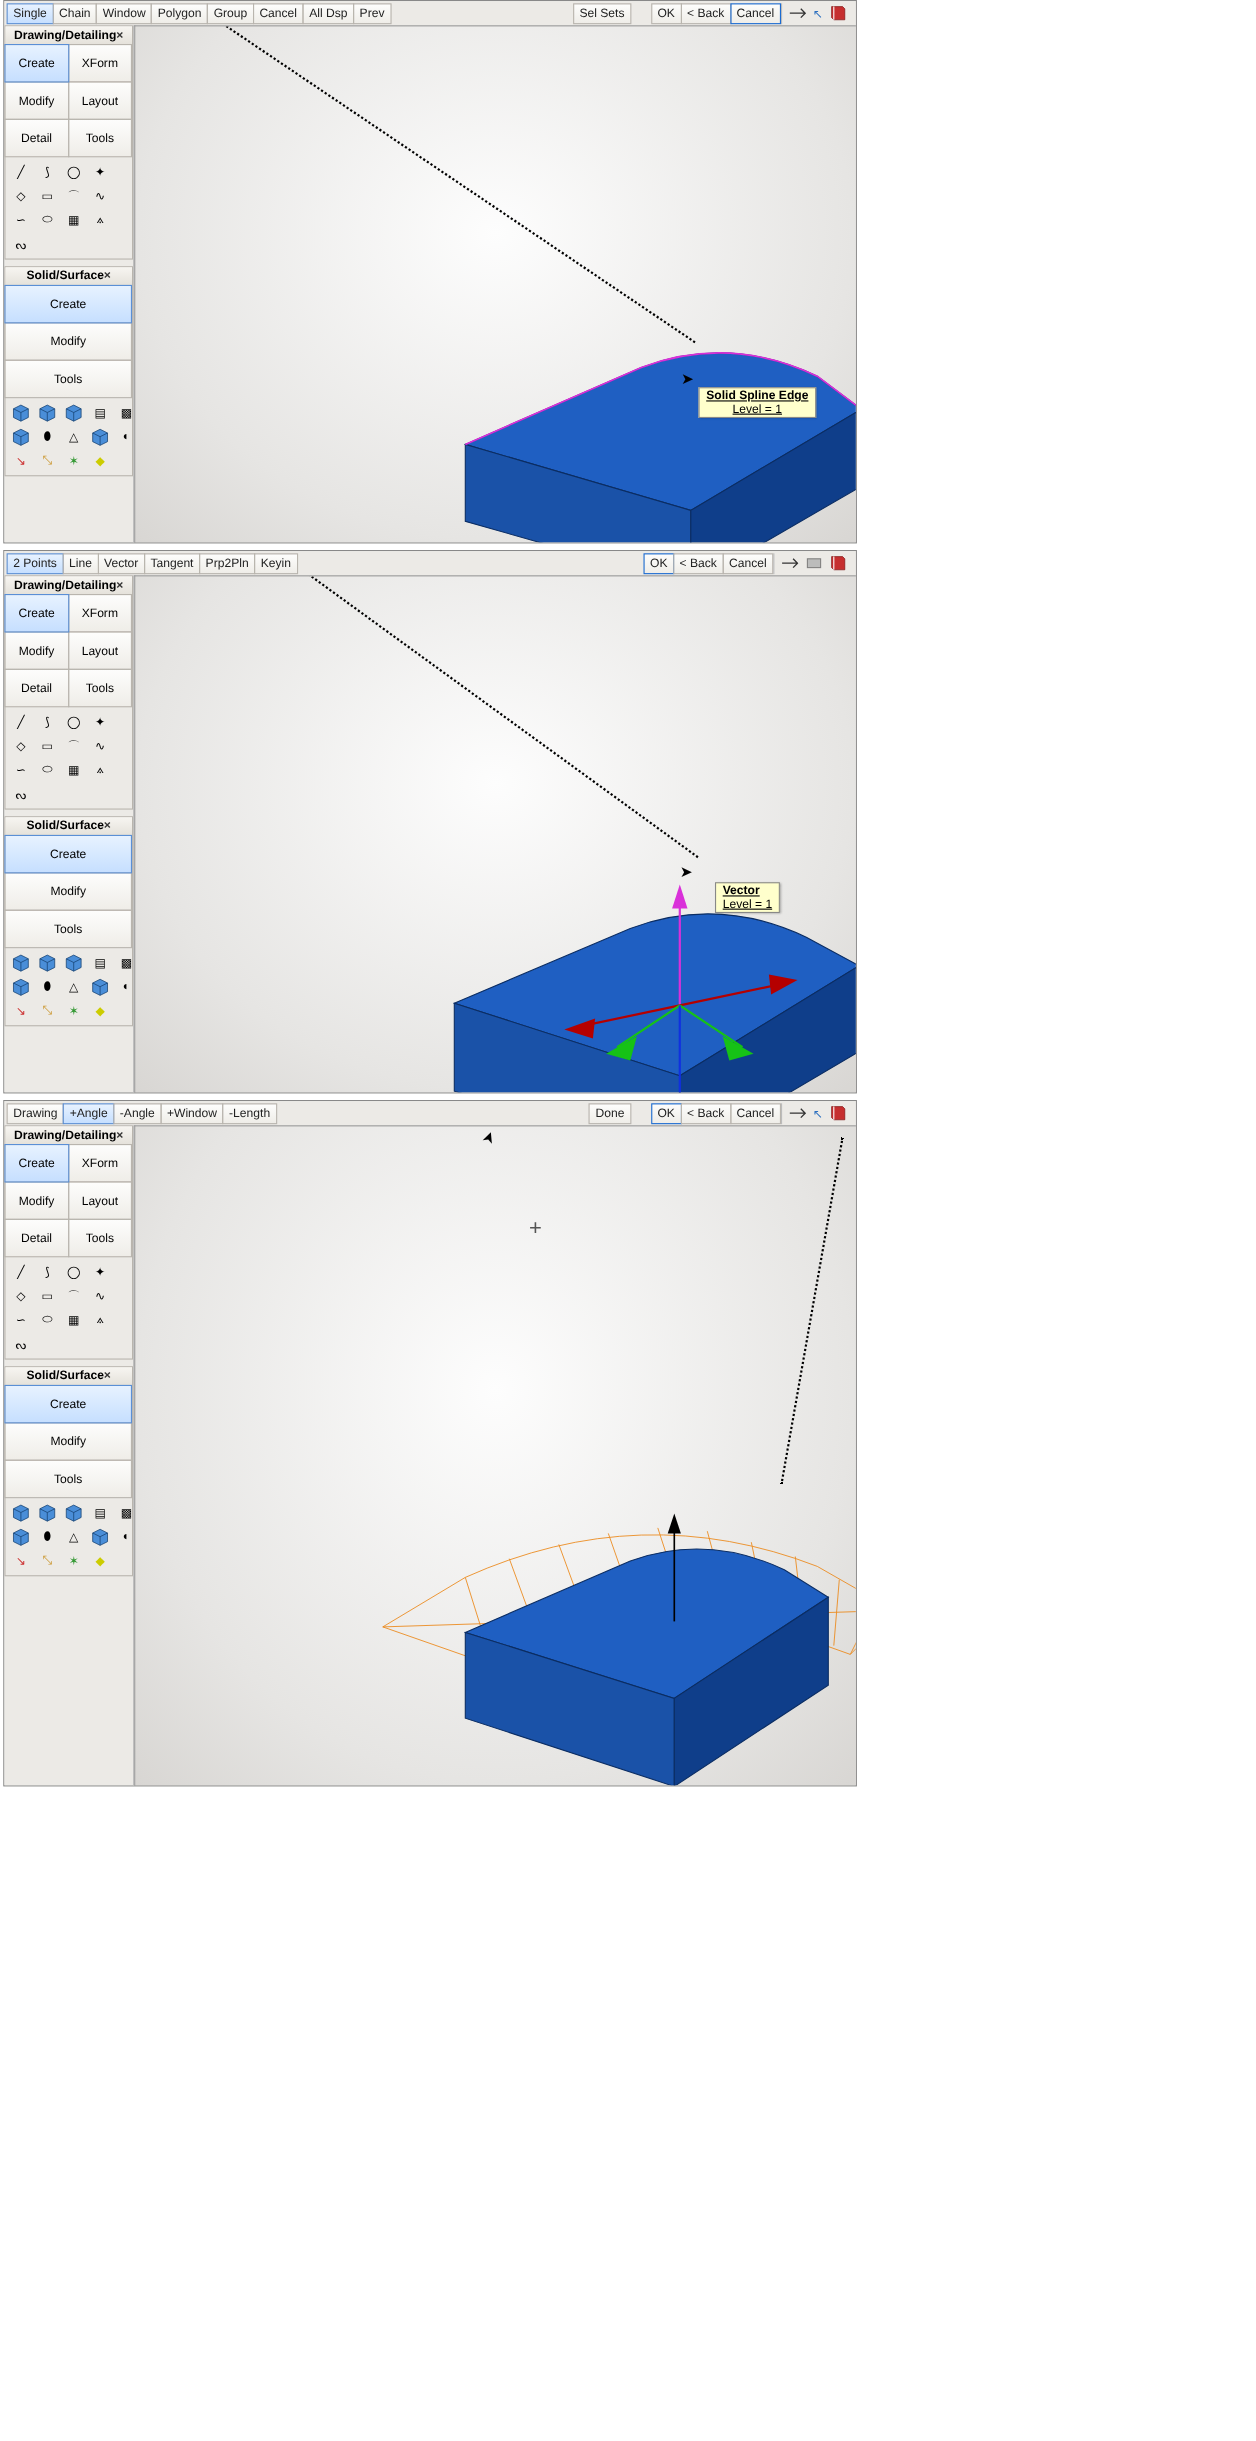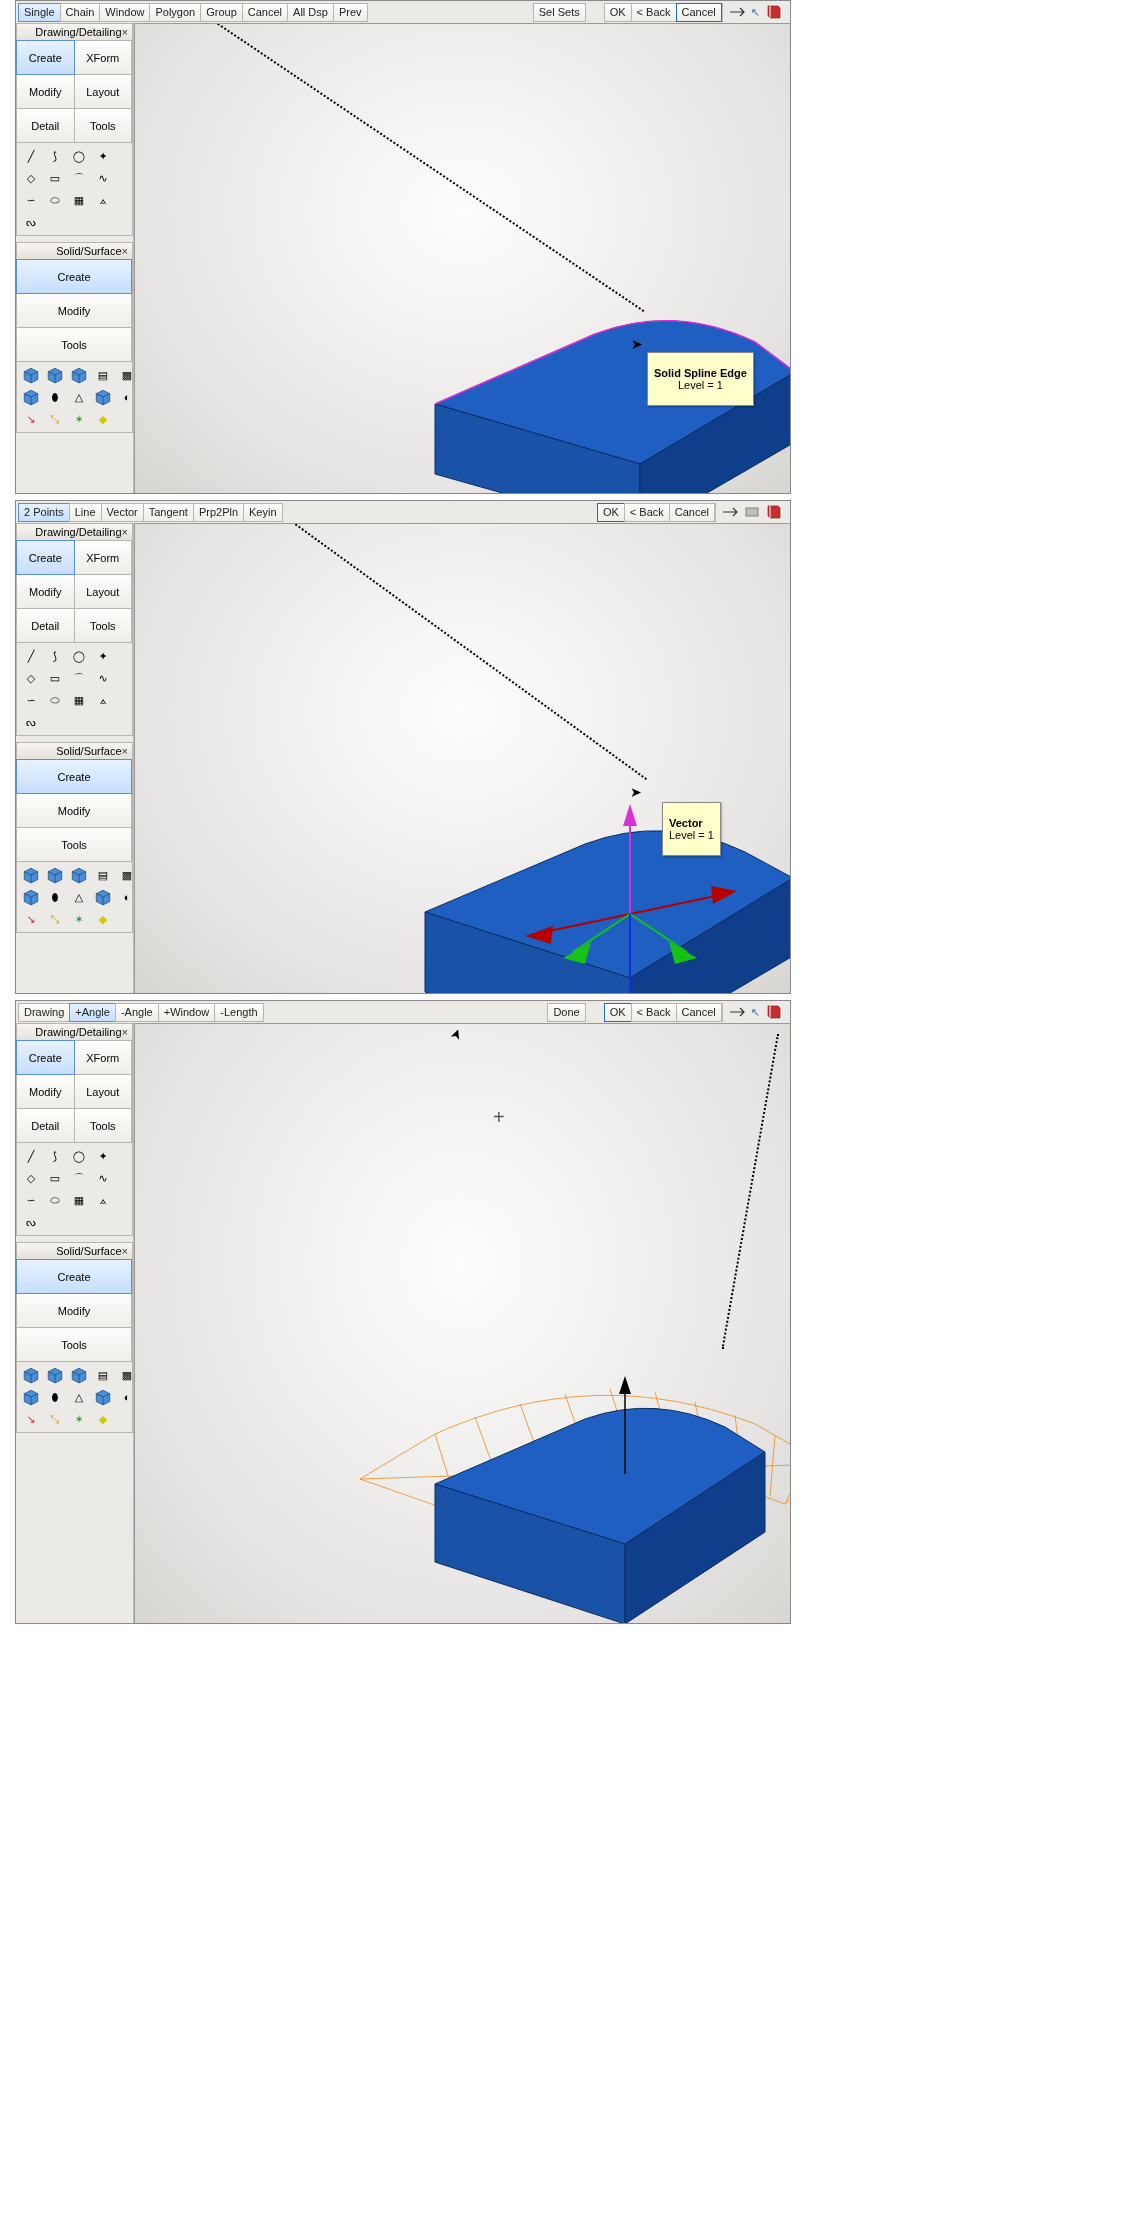--- a/index.html
+++ b/index.html
@@ -1,42 +1,42 @@
 <!DOCTYPE html>
 <html><head>
 <meta charset="utf-8">
 <style>
   * { box-sizing: border-box; margin: 0; padding: 0; font-family: Tahoma, Arial, sans-serif; font-size: 11px; }
   body { background: #fff; width: 1142px; }
-  .frame { border: 1px solid #888; background: #eceae6; width: 776px; margin: 0 0 6px 15px; position: relative; }
+  .frame { border: 1px solid #888; background: #eceae6; width: 776px; margin: 0 0 6px 3px; position: relative; }
   .top-toolbar { display: flex; align-items: center; height: 22px; padding: 1px 2px; gap: 0; background: #eceae6; }
   .tbtn { border: 1px solid #b9b5ae; background: linear-gradient(#fdfdfc,#efede8); padding: 2px 5px; height: 19px; display: inline-flex; align-items: center; cursor: pointer; color:#222; }
   .tbtn.sel { background: linear-gradient(#e7f2ff,#c6dfff); border-color:#5a8fd6; }
   .tbtn + .tbtn { margin-left: -1px; }
   .spacer { flex: 1; }
   .tbtn.blue { border-color:#1b6bd1; }
   .icon-strip { display: flex; align-items: center; gap: 6px; padding: 0 6px; border-left: 1px solid #bbb; height: 19px; }
   .icn { width: 16px; height: 16px; display: inline-block; }
   .prompt-bar { height: 20px; background: #eceae6; border-top: 1px solid #c4c0b8; border-bottom: 1px solid #c4c0b8; padding: 2px 6px; color:#222; }
   .prompt-box { display:inline-block; border:1px solid #bbb; background:#f5f3ef; padding:1px 10px 2px 4px; min-width: 540px; }
   .body-row { display: flex; height: 470px; }
   .sidepanels { width: 118px; background: #eceae6; display: flex; flex-direction: column; gap: 6px; border-right: 1px solid #bbb; padding-top: 0; }
   .panel { border: 1px solid #b9b5ae; background:#eceae6; }
-  .panel-head { display:flex; justify-content:flex-end; align-items:center; padding: 2px 4px; background:linear-gradient(#f7f5f1,#e5e2db); border-bottom:1px solid #c4c0b8; font-size:11px; }
+  .panel-head { display:flex; justify-content:center; align-items:center; padding: 2px 4px; background:linear-gradient(#f7f5f1,#e5e2db); border-bottom:1px solid #c4c0b8; font-size:11px;font-weight:bold; }
   .panel-head .x { cursor:pointer; color:#333; }
   .btn-grid { display:grid; grid-template-columns: 1fr 1fr; }
   .pbtn { border:1px solid #b9b5ae; background:linear-gradient(#fdfdfc,#efede8); height:35px; display:flex; align-items:center; justify-content:center; cursor:pointer; margin:-1px 0 0 -1px; }
   .pbtn.sel { background:linear-gradient(#e7f2ff,#c6dfff); border-color:#5a8fd6; position:relative; z-index:1; }
   .btn-grid.single { grid-template-columns: 1fr; }
   .icon-grid { display:grid; grid-template-columns: repeat(5, 22px); gap:2px; padding:3px; }
   .icon-grid .ic { width:22px; height:20px; display:flex; align-items:center; justify-content:center; }
   .icon-grid.wide { grid-template-columns: repeat(5, 22px); }
   .viewport { flex:1; background: radial-gradient(ellipse at 50% 40%, #fdfdfd 0%, #e6e5e3 70%, #d8d6d3 100%); border-left:1px solid #999; border-top:1px solid #999; position:relative; overflow:hidden; }
   .solid-body { position:absolute; }
-  .tooltip { position:absolute; background:#ffffcc; border:1px solid #888; padding:14px 6px; font-size:11px; box-shadow:1px 1px 2px rgba(0,0,0,.3); }
+  .tooltip { position:absolute; background:#ffffcc; border:1px solid #888; padding:1px 6px; font-size:11px; box-shadow:1px 1px 2px rgba(0,0,0,.3);text-decoration:underline; }
   .tooltip .tthead { font-weight:bold; }
   .dots { position:absolute; border-top:2px dotted #000; transform-origin: 0 0; }
   .cross { position:absolute; font-size:20px; color:#555; font-weight:100; }
 </style>
 </head>
 <body>
 
 <svg width="0" height="0" style="position:absolute">
   <defs>
     <symbol id="cube" viewBox="0 0 16 16">

